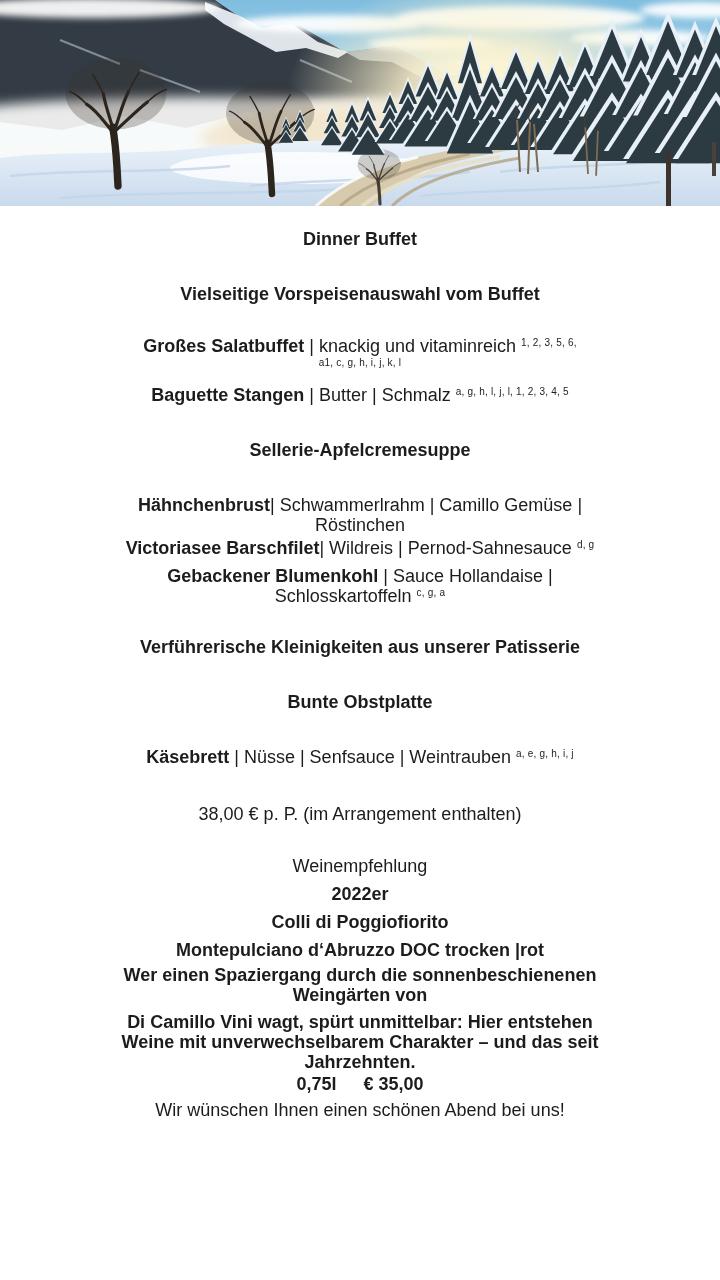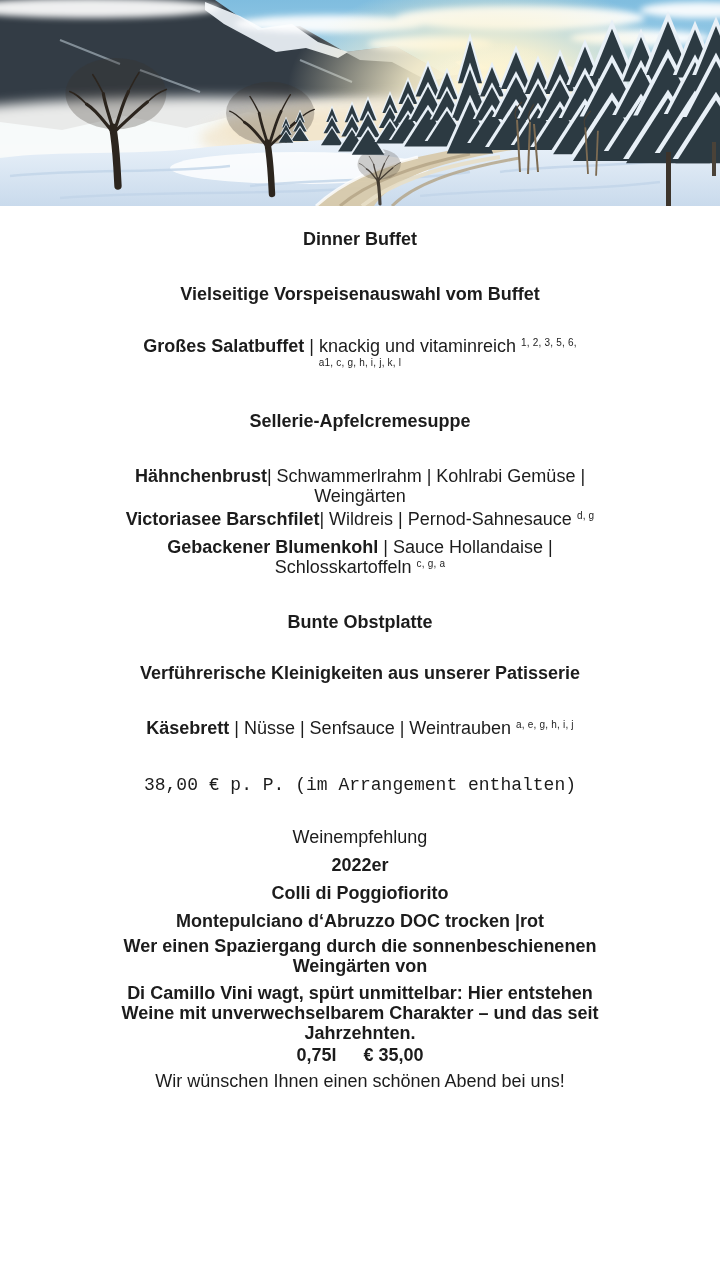--- a/index.html
+++ b/index.html
@@ -24,21 +24,21 @@
     line-height: 0;
     letter-spacing: 0.2px;
   }
   .w520 { max-width: 520px !important; }
   .w500 { max-width: 500px !important; font-weight: bold; }
 
   .m23 { margin-top: 23px !important; }
   .m35 { margin-top: 35px !important; }
   .m32 { margin-top: 32px !important; }
   .m31 { margin-top: 31px !important; }
-  .m37 { margin-top: 37px !important; font-family: Liberation Mono, monospace; }
+  .m37 { margin-top: 37px !important; }
   .m9  { margin-top: 9px  !important; }
   .m8  { margin-top: 8px  !important; }
   .m7  { margin-top: 7px  !important; }
   .m6  { margin-top: 6px  !important; }
   .m5  { margin-top: 5px  !important; }
   .m3  { margin-top: 3px  !important; }
   .m2  { margin-top: 2px  !important; }
 
   .price-gap { display: inline-block; margin-left: 27px; }
 </style>
@@ -201,38 +201,41 @@
   <main class="menu">
 
     <p class="bold m23">Dinner Buffet</p>
 
     <p class="bold m35">Vielseitige Vorspeisenauswahl vom Buffet</p>
 
     <p class="m32">
       <strong>Großes Salatbuffet</strong><span> | knackig und vitaminreich </span><sup class="alg">1, 2, 3, 5, 6,</sup><br><sup class="alg">a1, c, g, h, i, j, k, l</sup>
     </p>
 
+    <p class="m9">
+      <strong>Baguette Stangen</strong><span> | Butter | Schmalz </span><sup class="alg">a, g, h, l, j, l, 1, 2, 3, 4, 5</sup>
+    </p>
 
     <p class="bold m35">Sellerie-Apfelcremesuppe</p>
 
     <p class="m35 w520">
-      <strong>Hähnchenbrust</strong><span>| Schwammerlrahm | Kohlrabi Gemüse | Weingärten</span>
+      <strong>Hähnchenbrust</strong><span>| Schwammerlrahm | Camillo Gemüse | Röstinchen</span>
     </p>
 
     <p class="m3">
       <strong>Victoriasee Barschfilet</strong><span>| Wildreis | Pernod-Sahnesauce </span><sup class="alg">d, g</sup>
     </p>
 
     <p class="m8 w520">
       <strong>Gebackener Blumenkohl</strong><span> | Sauce Hollandaise | Schlosskartoffeln </span><sup class="alg">c, g, a</sup>
     </p>
 
+    <p class="bold m31">Verführerische Kleinigkeiten aus unserer Patisserie</p>
+
     <p class="bold m35">Bunte Obstplatte</p>
-
-    <p class="bold m31">Verführerische Kleinigkeiten aus unserer Patisserie</p>
 
     <p class="m35">
       <strong>Käsebrett</strong><span> | Nüsse | Senfsauce | Weintrauben </span><sup class="alg">a, e, g, h, i, j</sup>
     </p>
 
     <p class="m37">38,00 € p. P. (im Arrangement enthalten)</p>
 
     <p class="m32">Weinempfehlung</p>
 
     <p class="bold m8">2022er</p>

